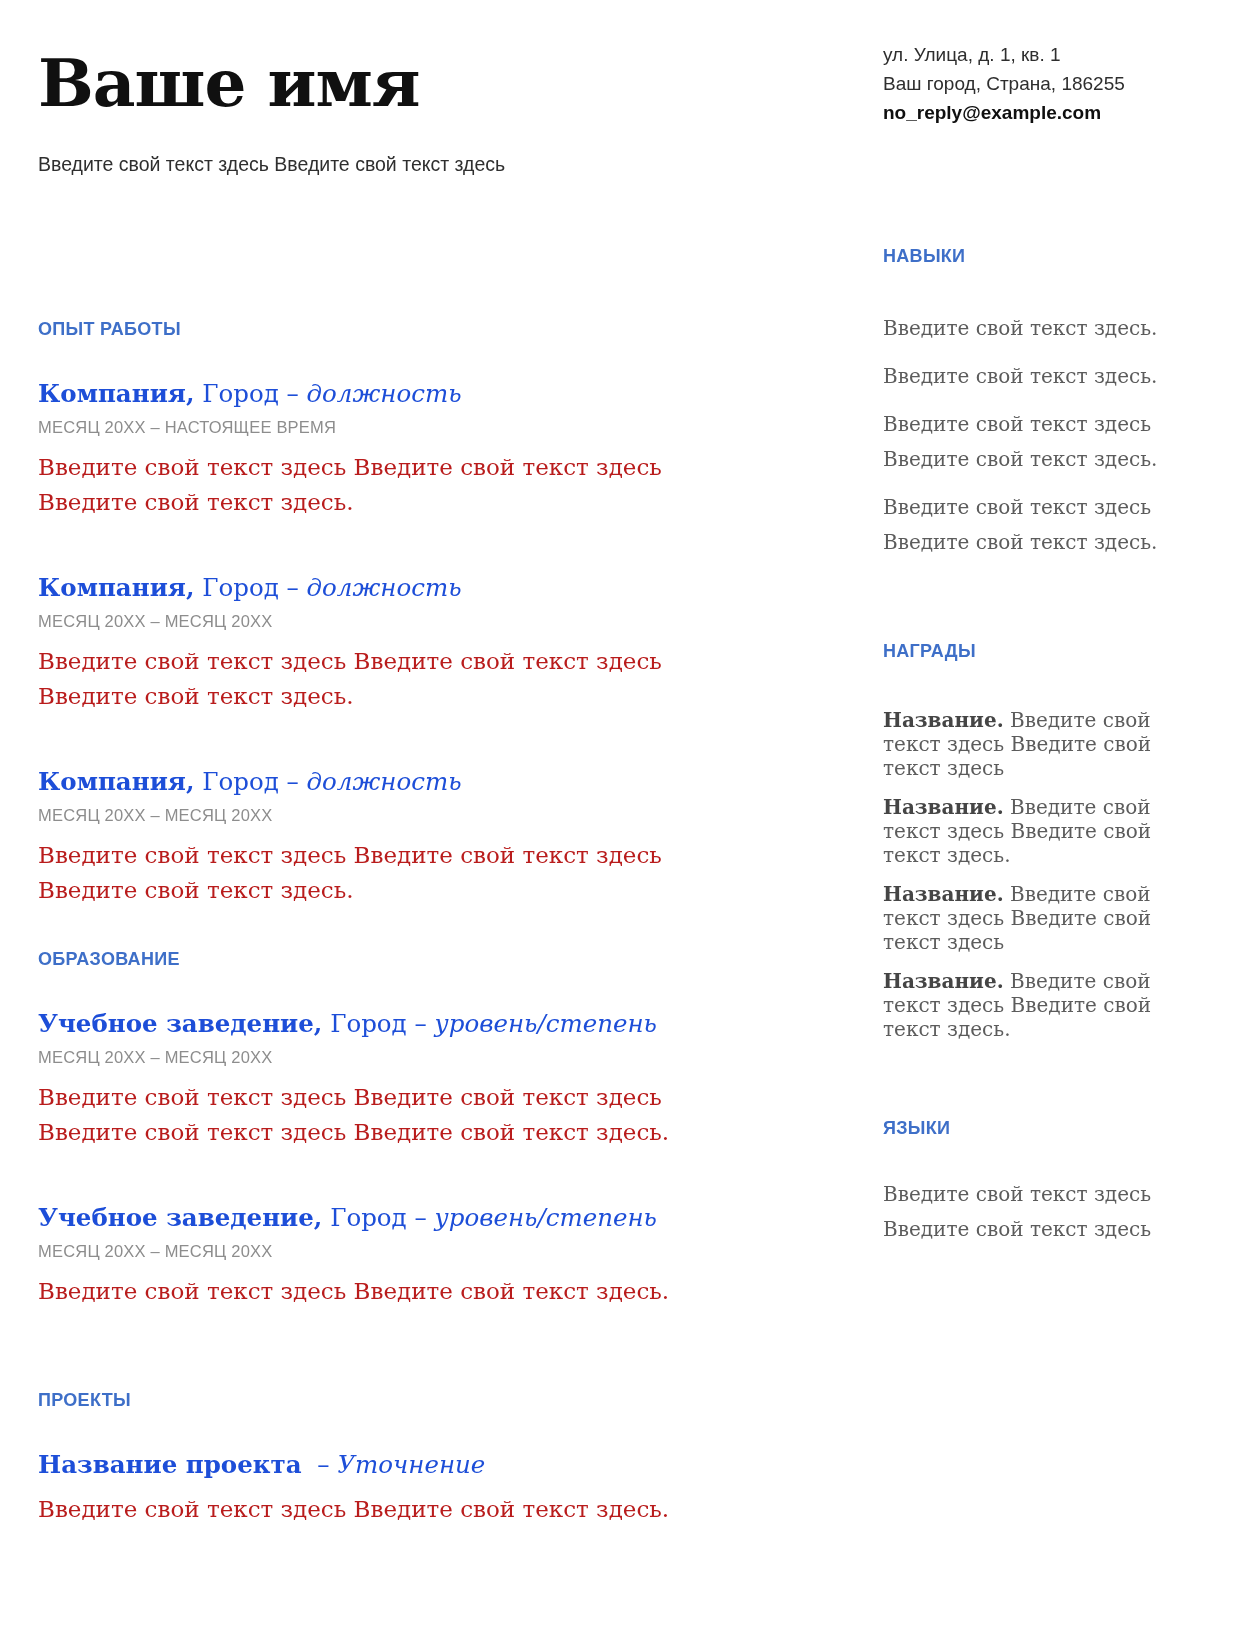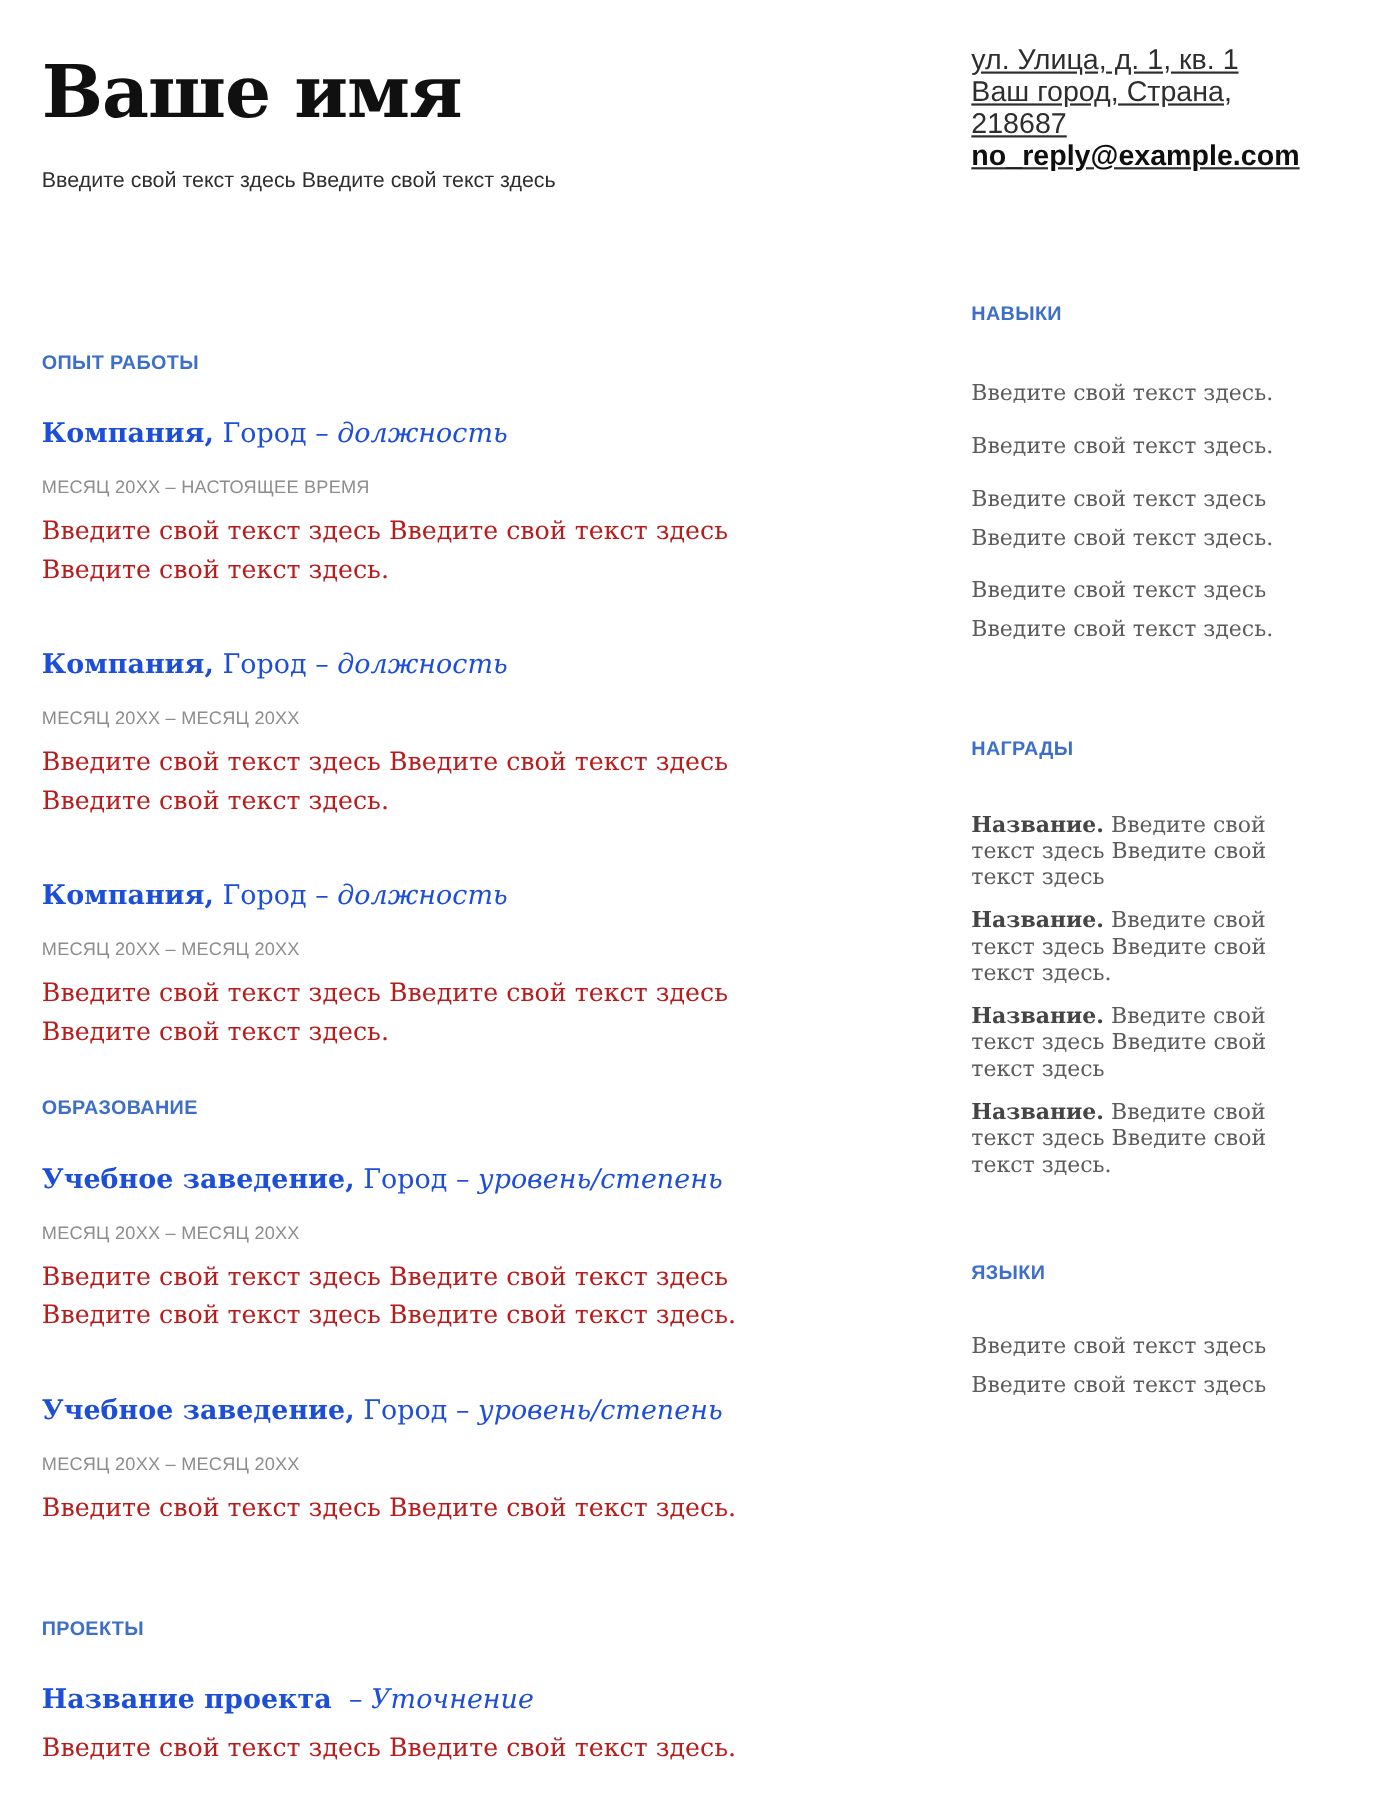--- a/index.html
+++ b/index.html
@@ -7,38 +7,38 @@
   html,body { background:#ffffff; }
   body { font-family:"Liberation Sans", sans-serif; }
   .page { position:relative; width:1260px; height:1648px; background:#fff; overflow:hidden; }
   .col-left  { position:absolute; left:38px;  top:0; width:652px; }
   .col-right { position:absolute; left:883px; top:0; width:292px; }
 
   .name { margin-top:44px; font-family:"DejaVu Serif", serif; font-weight:700;
           font-size:66px; line-height:1.2; color:#101010; letter-spacing:-1px; }
   .tagline { margin-top:30px; font-size:19.5px; color:#2f2f2f; }
 
-  .contact { margin-top:40px; font-size:26px; line-height:29px; color:#2e2e2e;text-decoration:underline; }
+  .contact { margin-top:40px; font-size:19px; line-height:29px; color:#2e2e2e; }
   .contact .strong { font-weight:700; color:#0f0f0f; }
 
   .sec-heading { font-size:18px; font-weight:700; letter-spacing:0.3px;
                  color:var(--accent); line-height:26px; }
   .mt-exp    { margin-top:140px; }
   .mt-edu    { margin-top:38px; }
   .mt-proj   { margin-top:78px; }
   .mt-skills { margin-top:116px; }
   .mt-awards { margin-top:78px; }
   .mt-langs  { margin-top:74px; }
 
   .entry { margin-top:52px; }
   .entry.first { margin-top:36px; }
   .entry-title { font-family:"DejaVu Serif", serif; font-size:24.5px; line-height:31px; color:#1d4ed8; }
   .entry-title .bold { font-weight:700; }
   .entry-title .italic { font-style:italic; }
-  .entry-date { margin-top:24px; font-size:16.5px; line-height:21px; color:#8d8d8d; letter-spacing:0.2px; }
+  .entry-date { margin-top:8px; font-size:16.5px; line-height:21px; color:#8d8d8d; letter-spacing:0.2px; }
   .entry-body { margin-top:12px; font-family:"DejaVu Serif", serif; font-size:23px;
                 line-height:35px; color:#b91c1c; }
 
   .skills-list { margin-top:42px; }
   .skill { font-family:"DejaVu Serif", serif; font-size:20px; line-height:35px; color:#5c5c5c; }
   .skill + .skill { margin-top:13px; }
 
   .awards-list { margin-top:44px; }
   .award { font-family:"DejaVu Serif", serif; font-size:20px; line-height:24px; color:#5c5c5c; }
   .award + .award { margin-top:15px; }
@@ -128,21 +128,21 @@
       </div>
       <div class="entry-body">Введите свой текст здесь Введите свой текст здесь.</div>
     </div>
 
   </div>
 
   <div class="col-right">
 
     <div class="contact">
       <div>ул. Улица, д. 1, кв. 1</div>
-      <div>Ваш город, Страна, 218687</div>
+      <div>Ваш город, Страна, 186255</div>
       <div class="strong">no_reply@example.com</div>
     </div>
 
     <div class="sec-heading mt-skills">НАВЫКИ</div>
     <div class="skills-list">
       <div class="skill">Введите свой текст здесь.</div>
       <div class="skill">Введите свой текст здесь.</div>
       <div class="skill">Введите свой текст здесь Введите свой текст здесь.</div>
       <div class="skill">Введите свой текст здесь Введите свой текст здесь.</div>
     </div>

